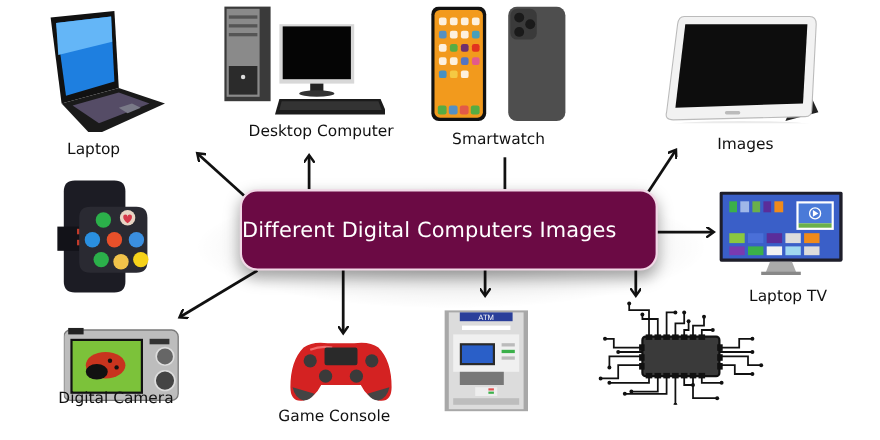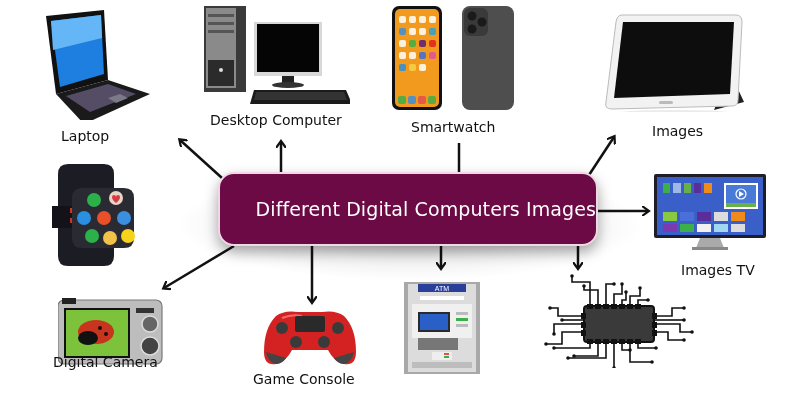--- a/index.html
+++ b/index.html
@@ -3,21 +3,21 @@
 <meta charset="utf-8">
 <style>
   html,body{margin:0;padding:0;background:#fff;}
   body{width:800px;height:400px;position:relative;overflow:hidden;font-family:"DejaVu Sans","Liberation Sans",sans-serif;}
   .stage{position:absolute;left:0;top:0;width:800px;height:400px;background:#fff;}
   .shadow{position:absolute;left:180px;top:170px;width:460px;height:110px;border-radius:50%;
     background:radial-gradient(ellipse at center, rgba(0,0,0,0.18) 0%, rgba(0,0,0,0.06) 45%, rgba(0,0,0,0) 72%);}
   svg.arrows{position:absolute;left:0;top:0;}
   .hub{position:absolute;left:218px;top:172px;width:376px;height:70px;background:#6b0a44;
     border:2px solid #f1d7e6;border-radius:16px;box-shadow:0 6px 14px rgba(0,0,0,0.35);
-    color:#fff;text-align:right;display:flex;flex-direction:column;justify-content:center;}
+    color:#fff;text-align:left;display:flex;flex-direction:column;justify-content:center;}
   .hub span{display:block;font-size:19px;line-height:28px;letter-spacing:0.1px;}
   .label{position:absolute;font-size:14px;color:#111;white-space:nowrap;}
   .dev{position:absolute;}
 </style>
 </head>
 <body>
 
 <div class="stage">
 
   <div class="shadow"></div>
@@ -61,21 +61,21 @@
     <rect x="6" y="26" width="26" height="3" fill="#555"></rect>
     <rect x="6" y="56" width="26" height="26" fill="#2b2b2b"></rect>
     <circle cx="19" cy="66" r="2" fill="#ddd"></circle>
     <rect x="52" y="18" width="68" height="54" fill="#d8d8d8"></rect>
     <rect x="55" y="20" width="62" height="48" fill="#050505"></rect>
     <rect x="80" y="72" width="12" height="8" fill="#222"></rect>
     <ellipse cx="86" cy="81" rx="16" ry="3" fill="#333"></ellipse>
     <polygon points="52,86 144,86 150,100 48,100" fill="#1b1b1b"></polygon>
     <polygon points="54,88 142,88 145,96 52,96" fill="#333"></polygon>
   </svg>
-  <div class="label" style="left:210px;top:112px">Desktop Computer</div>
+  <div class="label" style="left:226px;top:112px">Desktop Computer</div>
 
   <svg class="dev" style="left:392px;top:6px" width="124" height="106" viewBox="0 0 124 106">
     <rect x="0" y="0" width="50" height="104" rx="7" fill="#111"></rect>
     <rect x="3" y="3" width="44" height="98" rx="5" fill="#f29a1d"></rect>
     <g fill="#fff" opacity="0.85">
       <rect x="7" y="10" width="7" height="7" rx="2"></rect>
         <rect x="17" y="10" width="7" height="7" rx="2"></rect>
         <rect x="27" y="10" width="7" height="7" rx="2"></rect>
         <rect x="37" y="10" width="7" height="7" rx="2"></rect>
       <rect x="7" y="22" width="7" height="7" rx="2" fill="#3a8fe0"></rect>
@@ -151,21 +151,21 @@
     <rect x="60" y="38" width="14" height="9" fill="#dcdcdc"></rect>
     <rect x="77" y="38" width="14" height="9" fill="#f08a1a"></rect>
     <rect x="9" y="50" width="14" height="8" fill="#7a3ab0"></rect>
     <rect x="26" y="50" width="14" height="8" fill="#3bb04a"></rect>
     <rect x="43" y="50" width="14" height="8" fill="#f2f2f2"></rect>
     <rect x="60" y="50" width="14" height="8" fill="#9fd8f0"></rect>
     <rect x="77" y="50" width="14" height="8" fill="#dcdcdc"></rect>
     <polygon points="46,64 66,64 70,74 42,74" fill="#aaa"></polygon>
     <rect x="38" y="73" width="36" height="3" fill="#888"></rect>
   </svg>
-  <div class="label" style="left:681px;top:262px">Images TV</div>
+  <div class="label" style="left:681px;top:262px">Laptop TV</div>
 
   <svg class="dev" style="left:58px;top:298px" width="110" height="70" viewBox="0 0 110 70">
     <rect x="0" y="2" width="104" height="64" rx="6" fill="#bdbdbd" stroke="#7a7a7a" stroke-width="1.2"></rect>
     <rect x="4" y="0" width="14" height="6" fill="#222"></rect>
     <rect x="6" y="10" width="66" height="50" fill="#111"></rect>
     <rect x="8" y="12" width="62" height="46" fill="#7cc23a"></rect>
     <ellipse cx="38" cy="34" rx="18" ry="12" fill="#c8341e"></ellipse>
     <ellipse cx="30" cy="40" rx="10" ry="7" fill="#111"></ellipse>
     <circle cx="42" cy="30" r="2" fill="#111"></circle>
       <circle cx="48" cy="36" r="2" fill="#111"></circle>

